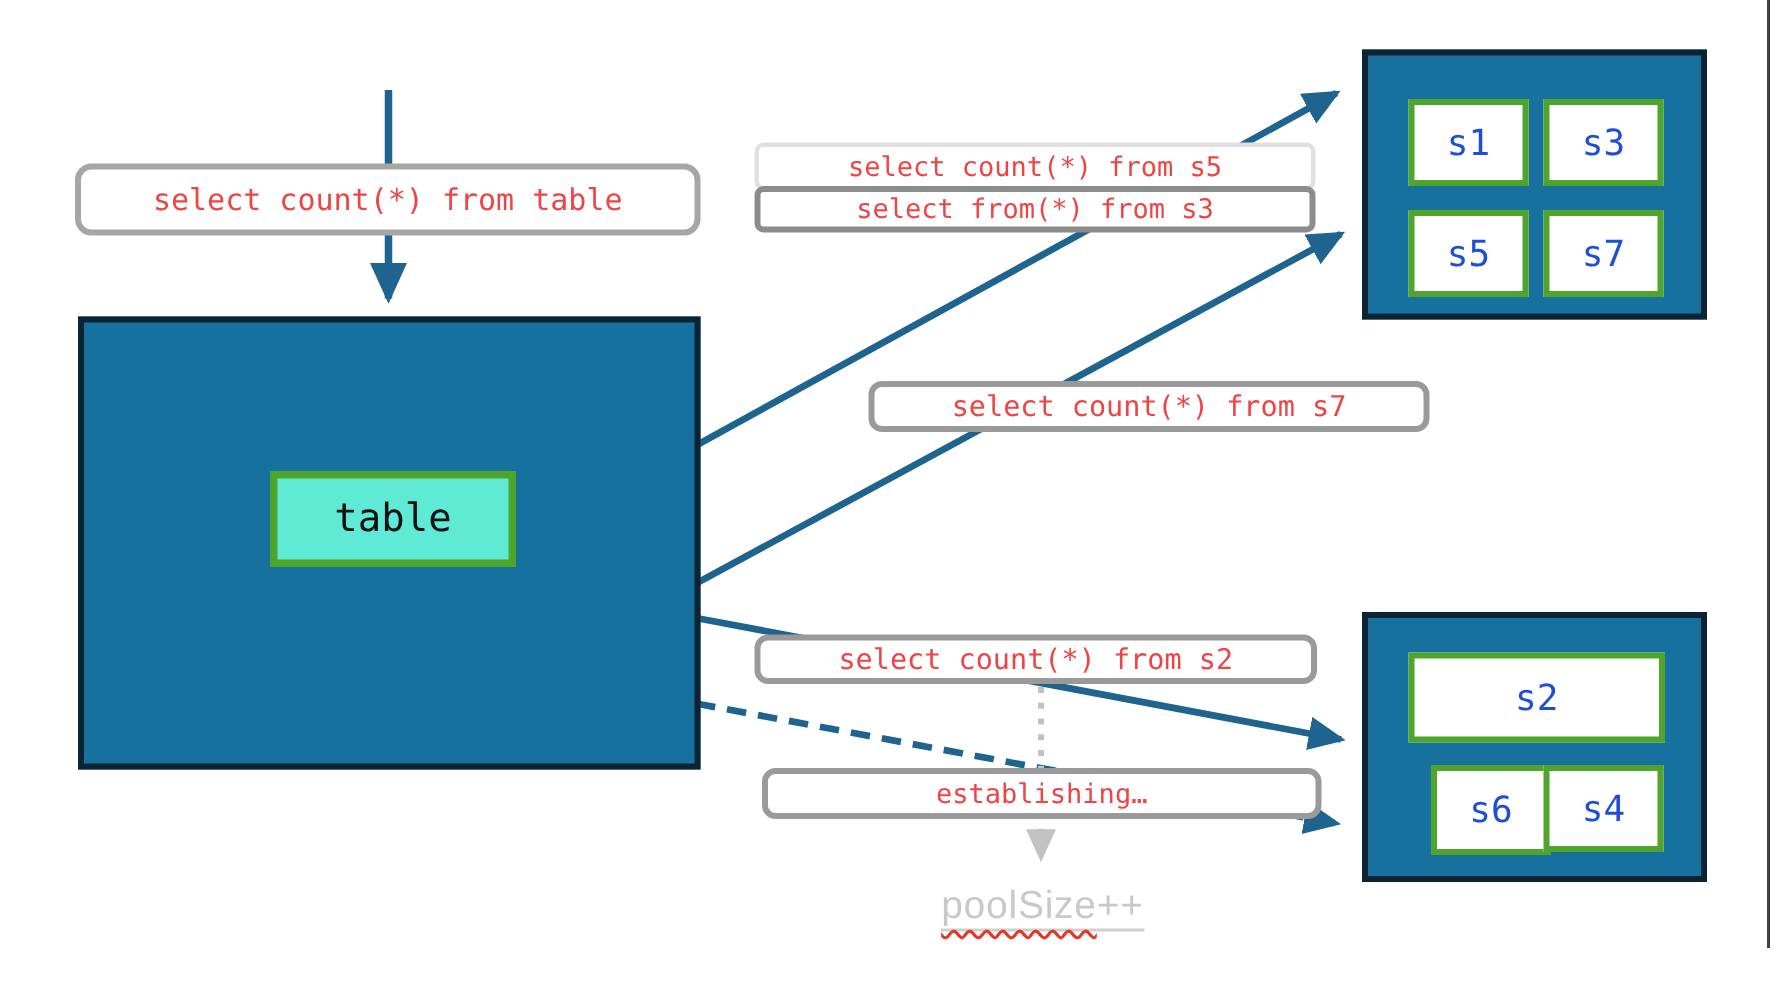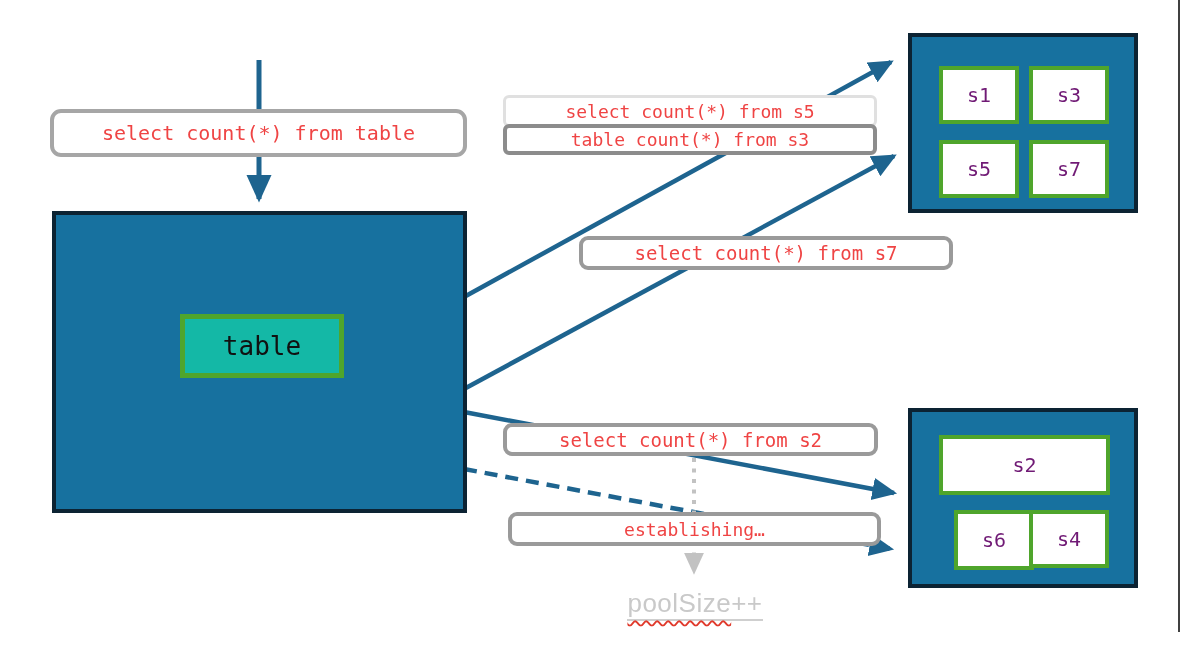--- a/index.html
+++ b/index.html
@@ -12,40 +12,40 @@
 
   
   .node {
     position:absolute; box-sizing:border-box;
     background:#17719f; border:4px solid #0c2333; z-index:2;
   }
   .shard-cell {
     position:absolute; box-sizing:border-box;
     background:#ffffff; border:4px solid #4fa52c;
     display:flex; align-items:center; justify-content:center;
-    color:#701a75; font-size:20px; z-index:3;
+    color:#1d4ed8; font-size:24px; z-index:3;
   }
   .table-label {
     position:absolute; box-sizing:border-box;
-    background:#14b8a6; border:5px solid #4fa52c;
+    background:#5eead4; border:5px solid #4fa52c;
     display:flex; align-items:center; justify-content:center;
     color:#111; font-size:26px; z-index:3;
   }
 
   
   .qlabel {
     position:absolute; box-sizing:border-box; z-index:4;
     background:#ffffff; border:4px solid #9a9a9a; border-radius:9px;
     display:flex; align-items:center; justify-content:center;
     color:#ef4444; white-space:nowrap;
   }
   .q-table { left:50px; top:109px; width:417px; height:48px; font-size:20px; border-color:#a6a6a6; border-radius:11px; }
   .q-s5 { left:503px; top:95px;  width:374px; height:32px; font-size:18px; border:3px solid #e0e0e0; border-radius:6px; }
   .q-s3 { left:503px; top:124px; width:374px; height:31px; font-size:18px; border-color:#8c8c8c; border-radius:6px; }
-  .q-s7 { left:579px; top:236px; width:374px; height:34px; font-size:19px; }
+  .q-s7 { left:579px; top:254px; width:374px; height:34px; font-size:19px; }
   .q-s2 { left:503px; top:423px; width:375px; height:33px; font-size:19px; }
   .q-est{ left:508px; top:512px; width:373px; height:34px; font-size:18px; }
 
   
   .pool-note {
     position:absolute; left:560px; top:586px; width:270px; height:36px; z-index:4;
     display:flex; align-items:center; justify-content:center;
     font-family:"Liberation Sans", sans-serif;
     font-size:26px; color:#c9c9c9; letter-spacing:0.5px;
   }
@@ -98,21 +98,21 @@
   </div>
 
   <div class="node" style="left:908px; top:408px; width:230px; height:180px;">
     <div class="shard-cell" style="left:27px; top:23px; width:171px; height:60px;">s2</div>
     <div class="shard-cell" style="left:42px; top:98px; width:80px; height:60px;">s6</div>
     <div class="shard-cell" style="left:117px; top:98px; width:80px; height:58px;">s4</div>
   </div>
 
   <div class="qlabel q-table">select count(*) from table</div>
   <div class="qlabel q-s5">select count(*) from s5</div>
-  <div class="qlabel q-s3">table count(*) from s3</div>
+  <div class="qlabel q-s3">select from(*) from s3</div>
   <div class="qlabel q-s7">select count(*) from s7</div>
   <div class="qlabel q-s2">select count(*) from s2</div>
   <div class="qlabel q-est">establishing…</div>
 
   <div class="pool-note">
     <span class="pool-word">poolSize</span>
       <span class="pool-plus">++</span>
   </div>
 
 </div>

